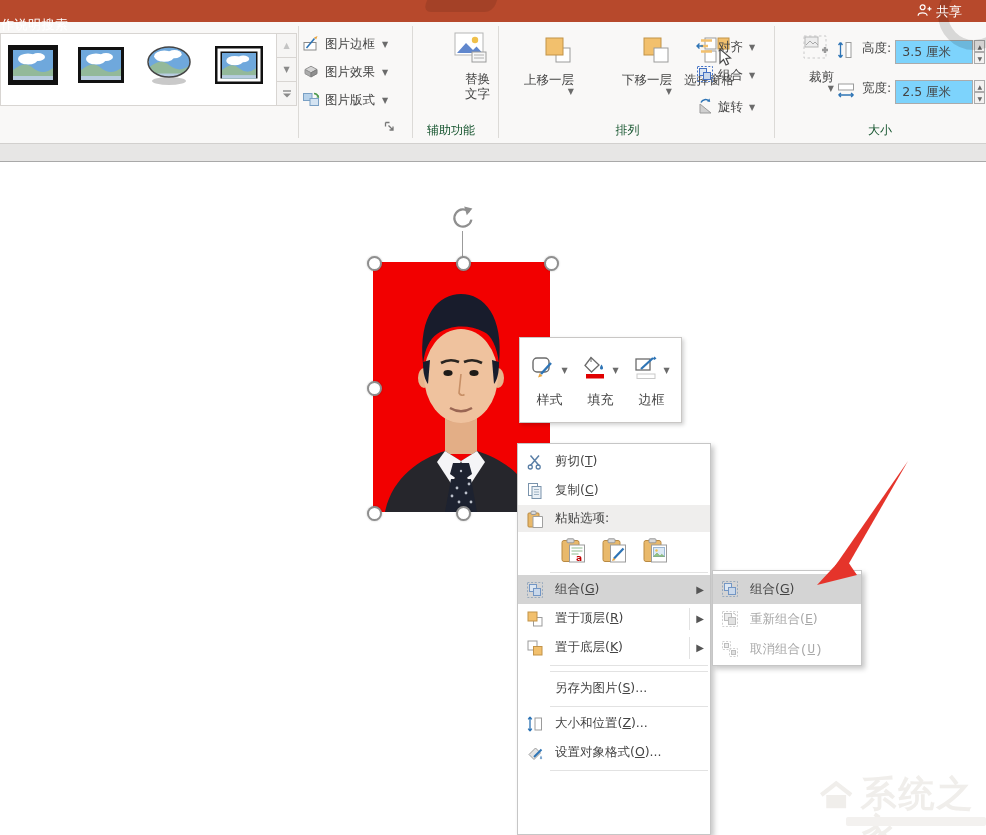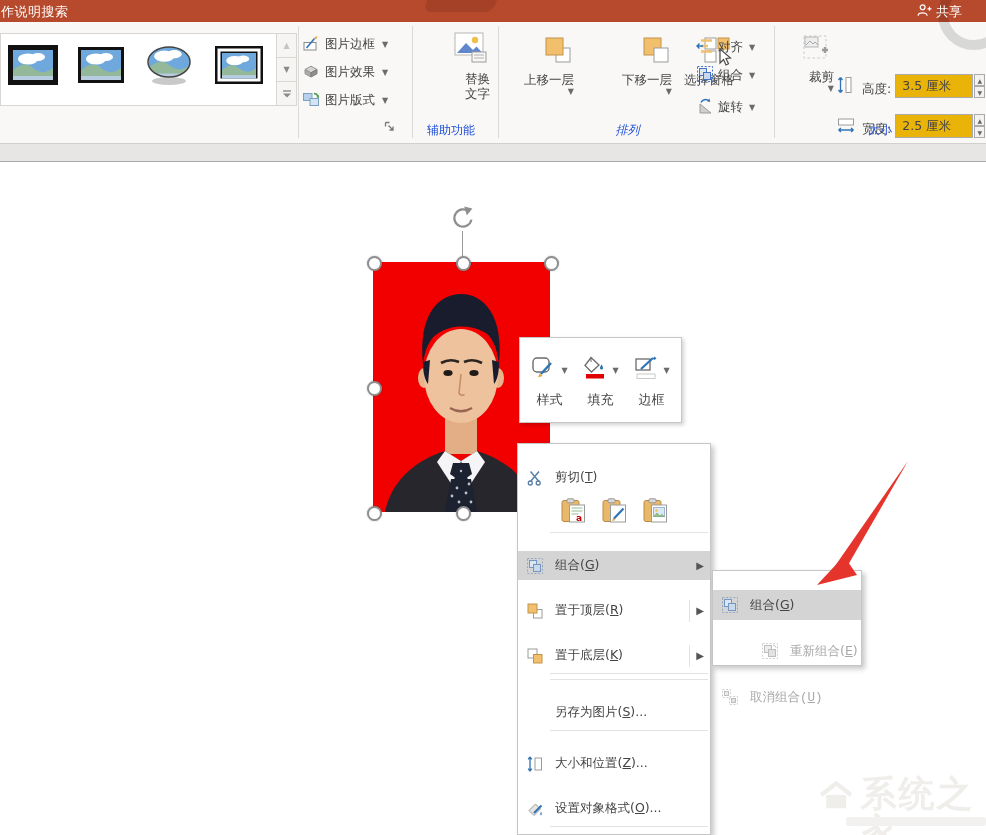--- a/index.html
+++ b/index.html
@@ -1,43 +1,43 @@
 <!DOCTYPE html>
 <html><head>
 <meta charset="utf-8">
 <style>
   html,body{margin:0;padding:0;background:#fff;font-family:"DejaVu Sans","Liberation Sans",sans-serif;}
   #screen{position:relative;width:986px;height:835px;overflow:hidden;background:#fff;}
 
   
   .titlebar{position:absolute;left:0;top:0;width:986px;height:22px;background:#B7492C;color:#fff;z-index:10;}
-  .tb-search{position:absolute;left:1px;top:3px;font-size:13px;letter-spacing:.5px;}
+  .tb-search{position:absolute;left:1px;top:16px;font-size:13px;letter-spacing:.5px;}
   .tb-share{position:absolute;right:24px;top:3px;font-size:13px;display:flex;align-items:center;gap:4px;}
   .tb-ring{position:absolute;left:938px;top:-22px;width:52px;height:52px;border-radius:50%;border:10px solid rgba(0,0,0,.13);}
   .tb-smudge{position:absolute;left:425px;top:0;width:70px;height:12px;background:rgba(0,0,0,.10);border-radius:0 0 8px 8px;transform:skewX(-20deg);}
 
   
   .ribbon{position:absolute;left:0;top:22px;width:986px;height:121px;background:#F9F8F7;z-index:9;color:#444;}
   .vdiv{position:absolute;top:4px;width:1px;height:112px;background:#DCDAD7;}
   .gallery{position:absolute;left:0;top:11px;width:275px;height:71px;background:#fff;border:1px solid #D8D5D2;}
   .thumb{position:absolute;top:9px;width:52px;height:44px;display:flex;align-items:center;justify-content:center;cursor:default;}
   .gal-scroll{position:absolute;left:276px;top:11px;width:21px;height:73px;display:flex;flex-direction:column;}
   .gal-btn{flex:1;background:#F6F5F4;border:1px solid #D8D5D2;border-top:none;display:flex;align-items:center;justify-content:center;font-size:8px;color:#8A8A8A;}
   .gal-btn:first-child{border-top:1px solid #D8D5D2;color:#C4C4C4;}
   .pic-btn-col{position:absolute;left:302px;top:8px;}
   .pic-btn{height:28px;display:flex;align-items:center;gap:5px;font-size:12.5px;white-space:nowrap;}
   .dd{font-size:8px;color:#6b6b6b;margin-left:2px;}
   .dialog-launcher{position:absolute;left:384px;top:96px;width:12px;height:12px;}
   .bigbtn{position:absolute;display:flex;flex-direction:column;align-items:flex-end;font-size:12.5px;}
   .bigbtn .bb-label{line-height:15px;white-space:nowrap;}
   .smallrow{position:absolute;height:26px;display:flex;align-items:center;gap:4px;font-size:12.5px;white-space:nowrap;}
-  .grouplabel{position:absolute;top:100px;font-size:12px;color:#1d4ed8;text-align:center;}
-  .sizefield{position:absolute;height:26px;display:flex;align-items:flex-end;font-size:12.5px;margin-top:32px;}
+  .grouplabel{position:absolute;top:100px;font-size:12px;color:#14532d;text-align:center;}
+  .sizefield{position:absolute;height:26px;display:flex;align-items:flex-start;font-size:12.5px;}
   .sizefield .sf-label{margin:0 4px 0 6px;}
-  .sf-input{width:70px;height:22px;background:#eab308;border:1px solid #ABABAB;font-size:12.5px;display:flex;align-items:center;padding-left:6px;}
+  .sf-input{width:70px;height:22px;background:#7dd3fc;border:1px solid #ABABAB;font-size:12.5px;display:flex;align-items:center;padding-left:6px;}
   .sf-spin{width:11px;height:24px;margin-left:1px;display:flex;flex-direction:column;}
   .sf-spin span{flex:1;border:1px solid #ABABAB;background:#F3F2F1;font-size:6px;color:#666;display:flex;align-items:center;justify-content:center;}
 
   
   .ribbon-strip{position:absolute;left:0;top:143px;width:986px;height:17px;background:#E7E6E5;border-top:1px solid #D2D0CE;border-bottom:1px solid #A9A9A9;z-index:9;}
   .slide{position:absolute;left:0;top:161px;width:986px;height:674px;background:#fff;}
 
   
   .photo{position:absolute;left:373px;top:262px;width:177px;height:250px;z-index:1;}
   .handle{position:absolute;width:11px;height:11px;border-radius:50%;background:#fff;border:2px solid #8F8F8F;box-shadow:0 0 2px rgba(0,0,0,.25);z-index:2;}
@@ -46,21 +46,21 @@
 
   
   .minibar{position:absolute;left:519px;top:337px;width:153px;height:84px;background:#fff;border:1px solid #C9C7C5;box-shadow:2px 2px 4px rgba(0,0,0,.18);z-index:5;display:flex;align-items:center;justify-content:space-around;padding:0 4px;}
   .mb-btn{display:flex;flex-direction:column;align-items:center;width:46px;}
   .mb-icon{display:flex;align-items:flex-start;gap:2px;height:38px;align-items:center;}
   .mb-label{font-size:13px;color:#444;margin-top:2px;}
 
   
   .menu{position:absolute;left:517px;top:443px;width:194px;height:392px;background:#fff;border:1px solid #C6C6C6;box-shadow:3px 3px 5px rgba(0,0,0,.22);z-index:6;padding-top:3px;box-sizing:border-box;overflow:hidden;font-size:12.5px;color:#444;}
   .submenu{position:absolute;left:712px;top:570px;width:150px;height:96px;background:#fff;border:1px solid #C6C6C6;box-shadow:3px 3px 5px rgba(0,0,0,.22);z-index:7;padding-top:3px;box-sizing:border-box;font-size:12.5px;color:#444;}
-  .menu-row{height:29px;display:flex;align-items:center;position:relative;margin-top:16px;}
+  .menu-row{height:29px;display:flex;align-items:center;position:relative;}
   .menu-row.hl{background:#D4D4D4;}
   .menu-row.disabled{color:#A8A8A8;}
   .menu-row .mi-icon{width:18px;height:18px;margin:0 11px 0 8px;flex:0 0 auto;display:flex;align-items:center;justify-content:center;}
   .menu-row .mi-text{flex:1;white-space:nowrap;}
   .menu-row .mi-arrow{width:20px;text-align:center;font-size:10px;color:#555;}
   .menu-row.split .mi-arrow{border-left:1px solid #E2E2E2;height:22px;line-height:22px;}
   .menu-row.disabled .mi-arrow{color:#B5B5B5;}
   .menu-header{height:27px;display:flex;align-items:center;background:#EFEEED;}
   .menu-header .mi-icon{width:18px;height:18px;margin:0 11px 0 8px;display:flex;align-items:center;}
   .menu-sep{height:6px;display:flex;align-items:center;}
@@ -278,21 +278,21 @@
         <div class="smallrow" style="left: 696px; top: 72px;">
           <span><svg width="18" height="18" viewBox="0 0 18 18">
               <path d="M4 16h11L4 7z" fill="#D0D0D0" stroke="#9B9B9B"></path>
               <path d="M5 5.5a5 5 0 0 1 8-1.5" fill="none" stroke="#2E74B5" stroke-width="1.5"></path>
               <path d="M13.5 1.5l.7 3.4-3.3-.7z" fill="#2E74B5"></path>
             </svg></span>
           <span>旋转</span>
           <span class="dd">▼</span>
         </div>
       </div>
-    <div class="grouplabel" style="left:500px;width:255px;font-style:italic;">排列</div>
+    <div class="grouplabel" style="left:500px;width:255px;">排列</div>
     <div class="vdiv" style="left:774px"></div>
 
     <div class="bigbtn" style="left:782px;top:6px;width:52px;">
       <span>
         <svg width="38" height="38" viewBox="0 0 38 38">
             <rect x="8" y="8" width="22" height="22" fill="none" stroke="#C9C9C9" stroke-dasharray="2.5 2.5"></rect>
             <rect x="9" y="9" width="13" height="10" fill="#EDEDED" stroke="#B5B5B5"></rect>
             <path d="M10 17l4-4 3 3 2-2 3 3" stroke="#A8A8A8" fill="none"></path>
             <path d="M26 22h6M29 19v6" stroke="#9B9B9B" stroke-width="2.4"></path>
           </svg>
@@ -436,20 +436,41 @@
         <span class="mi-icon">
           <svg width="18" height="18" viewBox="0 0 18 18">
             <path d="M4.5 2.5 L13 12.5 M13 2.5 L4.5 12.5" stroke="#5A7FA6" stroke-width="1.5" fill="none"></path>
             <circle cx="4.3" cy="14" r="2" fill="none" stroke="#5A7FA6" stroke-width="1.3"></circle>
             <circle cx="12.2" cy="14" r="2" fill="none" stroke="#5A7FA6" stroke-width="1.3"></circle>
           </svg>
         </span>
         <span class="mi-text">剪切(<u>T</u>)</span>
         <span class="mi-arrow"></span>
       </div>
+      <div class="menu-row">
+        <span class="mi-icon">
+          <svg width="18" height="18" viewBox="0 0 18 18">
+            <rect x="2.5" y="1.5" width="9" height="12" fill="#fff" stroke="#7A93AC"></rect>
+            <rect x="6" y="4.5" width="9" height="12" fill="#EAF0F6" stroke="#7A93AC"></rect>
+            <path d="M8 7.5h5M8 10h5M8 12.5h5" stroke="#9FB3C4"></path>
+          </svg>
+        </span>
+        <span class="mi-text">复制(<u>C</u>)</span>
+        <span class="mi-arrow"></span>
+      </div>
+      <div class="menu-header">
+        <span class="mi-icon">
+          <svg width="18" height="18" viewBox="0 0 18 18">
+            <rect x="2" y="3" width="11" height="14" rx="1" fill="#E9B96B" stroke="#B98A43"></rect>
+            <rect x="5" y="1.2" width="5" height="3.3" rx="1" fill="#D9D9D9" stroke="#999"></rect>
+            <path d="M7 6.5h9.5v11H7z" fill="#fff" stroke="#A0A0A0"></path>
+          </svg>
+        </span>
+        <span class="mi-text">粘贴选项:</span>
+      </div>
       <div class="paste-row">
         <span class="paste-ic">
           <svg width="26" height="26" viewBox="0 0 26 26">
             <rect x="1" y="2.5" width="17" height="21" rx="2" fill="#E9B96B" stroke="#B98A43"></rect>
             <rect x="6" y="0.8" width="7" height="4" rx="1" fill="#D9D9D9" stroke="#999"></rect>
             <rect x="8.5" y="7" width="15" height="17" fill="#fff" stroke="#9B9B9B"></rect>
             <path d="M10.5 10h11M10.5 13h11M10.5 16h7" stroke="#8FBC8F"></path>
             <text x="15" y="23" font-size="9" font-weight="bold" fill="#C00000">a</text>
           </svg>
         </span>
@@ -554,21 +575,21 @@
       <div class="menu-row hl" style="height: 30px;">
         <span class="mi-icon">
           <svg width="18" height="18" viewBox="0 0 18 18">
             <rect x="1.5" y="1.5" width="15" height="15" fill="none" stroke="#97A9BD" stroke-dasharray="2 1.6"></rect>
             <rect x="3.5" y="3.5" width="7" height="7" fill="#DCE6F1" stroke="#7396C4"></rect>
             <rect x="7.5" y="7.5" width="7" height="7" fill="#C9D8EB" stroke="#7396C4"></rect>
           </svg>
         </span>
         <span class="mi-text">组合(<u>G</u>)</span>
       </div>
-      <div class="menu-row disabled" style="height: 30px; padding-left: 40px;">
+      <div class="menu-row disabled" style="height: 30px;">
         <span class="mi-icon">
           <svg width="18" height="18" viewBox="0 0 18 18">
             <rect x="1.5" y="1.5" width="15" height="15" fill="none" stroke="#CFCFCF" stroke-dasharray="2 1.6"></rect>
             <rect x="3.5" y="3.5" width="7" height="7" fill="#EDEDED" stroke="#BDBDBD"></rect>
             <rect x="7.5" y="7.5" width="7" height="7" fill="#E2E2E2" stroke="#BDBDBD"></rect>
             <path d="M12 3a4 4 0 0 1 3 2.5" stroke="#BDBDBD" fill="none"></path>
           </svg>
         </span>
         <span class="mi-text">重新组合(<u>E</u>)</span>
       </div>

